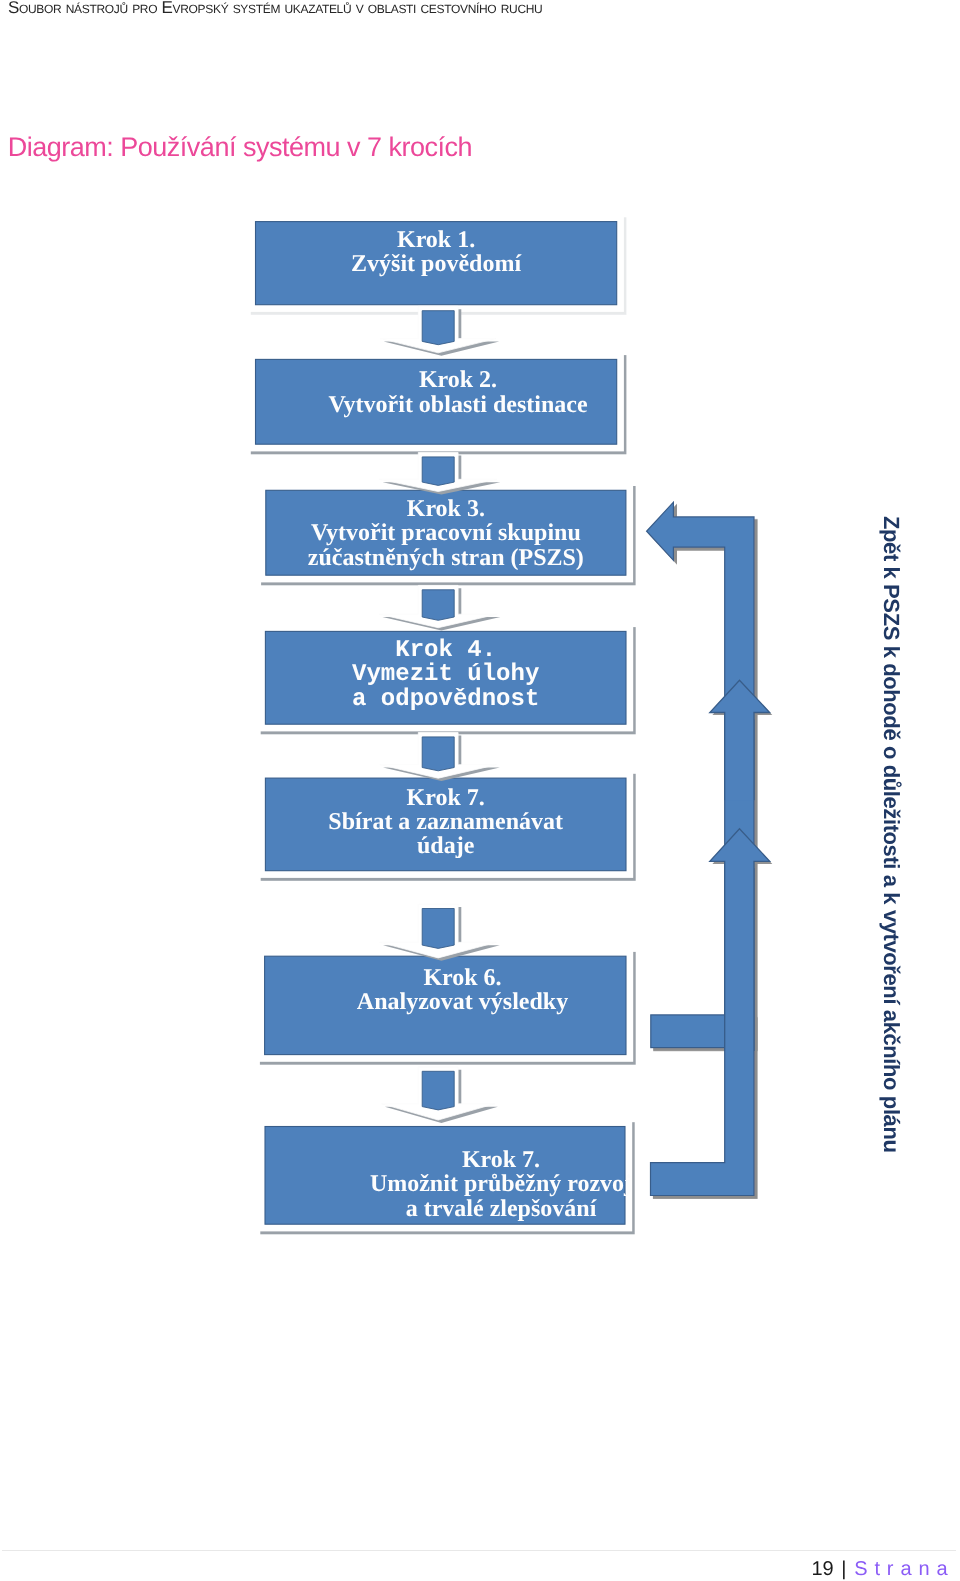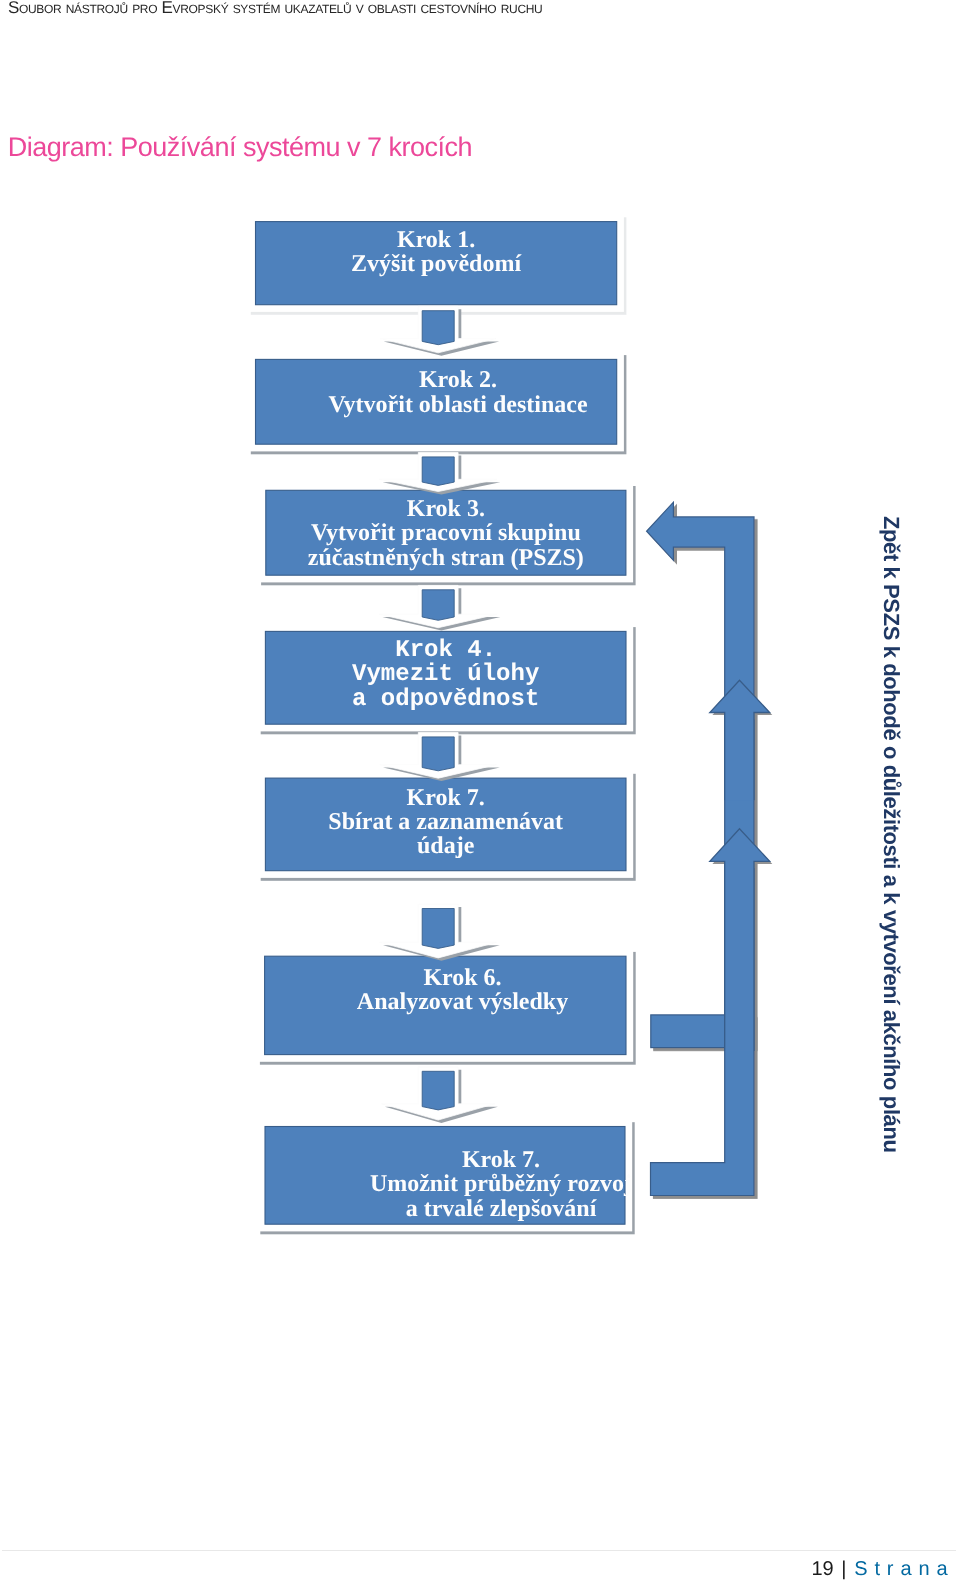--- a/index.html
+++ b/index.html
@@ -15,21 +15,21 @@
 
   
   .page-title{position:absolute;left:7.8px;top:131.5px;margin:0;font-size:27px;font-weight:400;
       letter-spacing:-0.5px;color:#ec4899;line-height:31px;white-space:nowrap;}
 
   
   .footer-rule{position:absolute;left:2px;top:1550px;width:954px;height:1px;background:#e8e8e8;}
   .footer-text{position:absolute;left:811.5px;top:1557px;font-size:20px;line-height:24px;white-space:nowrap;}
   .footer-num{color:#1a1a1a;margin-top:19px;}
   .footer-bar{color:#1a1a1a;padding:0 7.6px;}
-  .footer-word{color:#0369a1;letter-spacing:6.9px;}
+  .footer-word{color:#8b5cf6;letter-spacing:6.9px;}
 
   
   .diagram{position:absolute;left:0;top:0;width:960px;height:1581px;}
   .diagram svg{position:absolute;left:0;top:0;display:block;}
 
   .boxlabel{position:absolute;text-align:center;color:#fdfdfd;
      font-family:"Liberation Serif",serif;font-weight:bold;font-size:24px;line-height:24.3px;
      white-space:pre-line;}
 
   .sidelabel{position:absolute;color:#1F3864;font-weight:bold;font-size:22px;letter-spacing:-0.4px;

